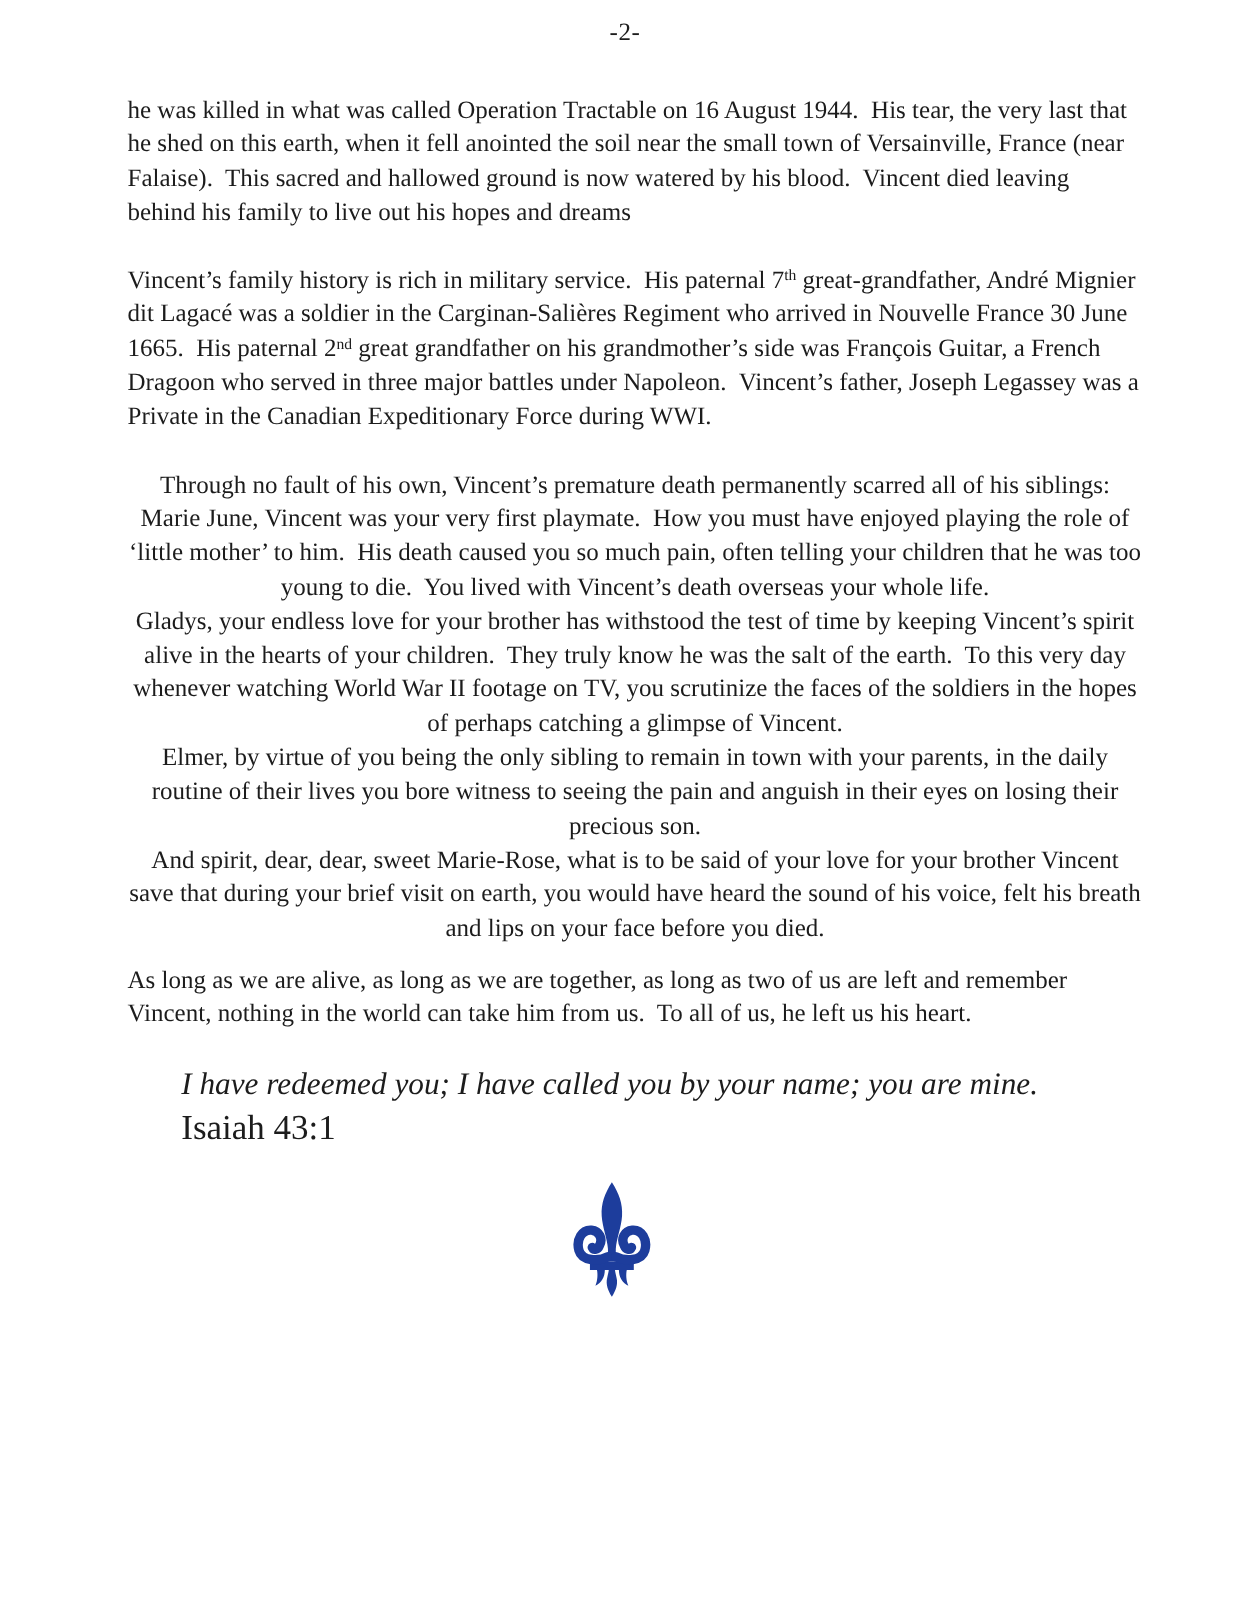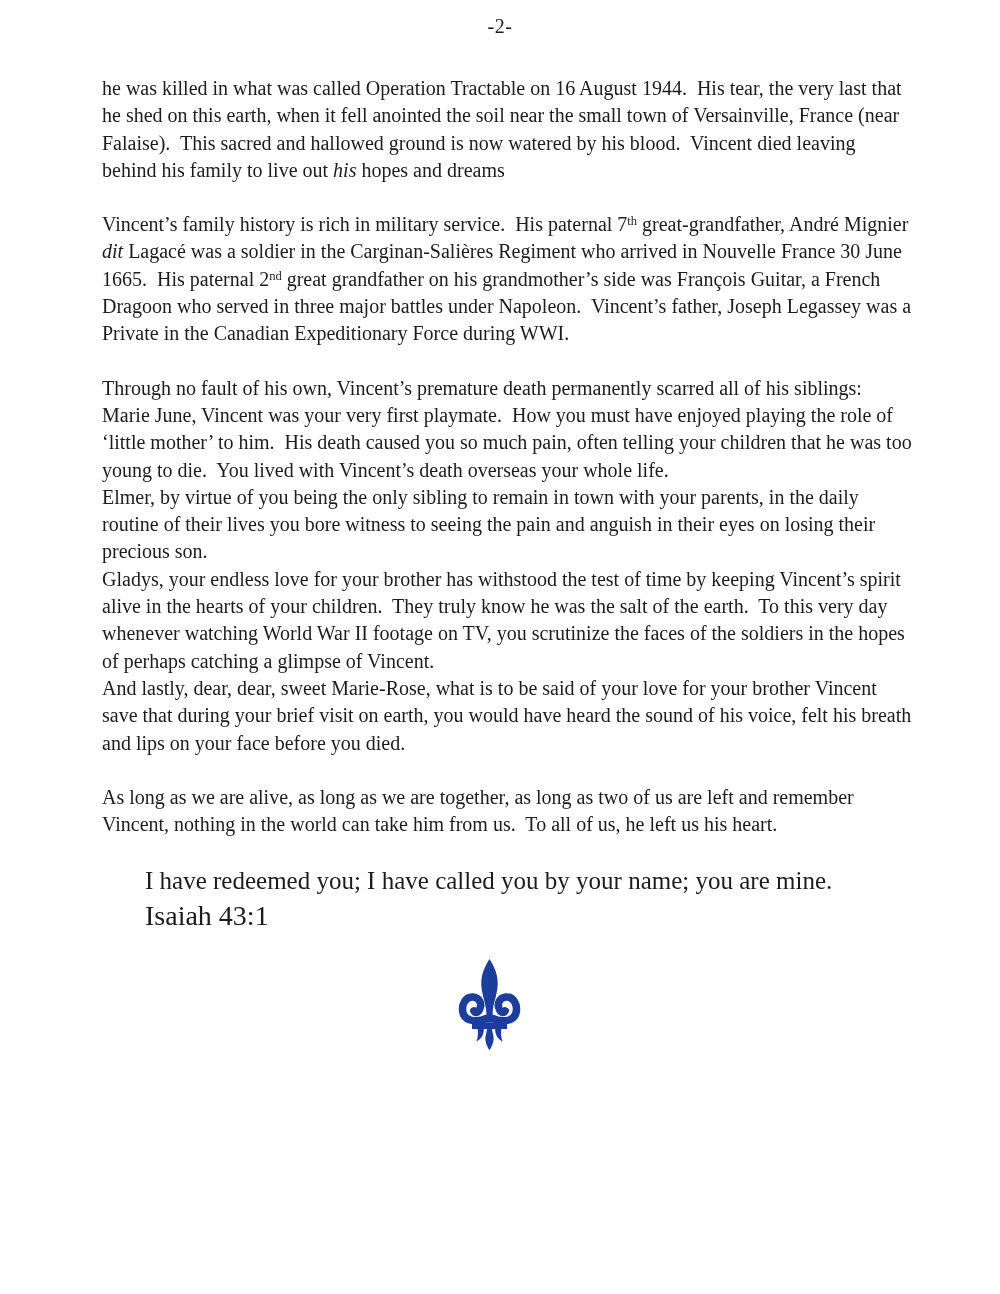--- a/index.html
+++ b/index.html
@@ -26,38 +26,39 @@
     width: 812px;
     font-size: 20px;
     line-height: 27.3px;
   }
   .content p {
     margin: 0 0 27px 0;
     white-space: pre-wrap;
   }
   .content p.tight {
     margin: 0;
+    text-align: center;
   }
   .content p.after-block {
-    margin-top: 27px;
+    margin-top: 14px;
   }
   .emph {
-    font-style: italic;
   }
   .sup {
     font-size: 12.5px;
     vertical-align: 6px;
     line-height: 0;
     text-align: center;
   }
   .quote-block {
     margin-top: 27px;
     padding-left: 43px;
   }
   .quote-text {
+    font-style: italic;
     font-size: 25px;
     line-height: 31px;
     white-space: pre-wrap;
   }
   .quote-attribution {
     margin-top: 6px;
     font-size: 28px;
     line-height: 27px;
   }
   .emblem-wrap {
@@ -76,23 +77,23 @@
 <div class="page-number">-2-</div>
 
 <div class="content">
 
   <p><span>he was killed in what was called Operation Tractable on 16 August 1944.  His tear, the very last that he shed on this earth, when it fell anointed the soil near the small town of Versainville, France (near Falaise).  This sacred and hallowed ground is now watered by his blood.  Vincent died leaving behind his family to live out </span><span class="emph">his</span><span> hopes and dreams</span></p>
 
   <p><span>Vincent’s family history is rich in military service.  His paternal 7</span><span class="sup">th</span><span> great-grandfather, André Mignier </span><span class="emph">dit</span><span> Lagacé was a soldier in the Carginan-Salières Regiment who arrived in Nouvelle France 30 June 1665.  His paternal 2</span><span class="sup">nd</span><span> great grandfather on his grandmother’s side was François Guitar, a French Dragoon who served in three major battles under Napoleon.  Vincent’s father, Joseph Legassey was a Private in the Canadian Expeditionary Force during WWI.</span></p>
 
   <p class="tight">Through no fault of his own, Vincent’s premature death permanently scarred all of his siblings:</p>
   <p class="tight">Marie June, Vincent was your very first playmate.  How you must have enjoyed playing the role of ‘little mother’ to him.  His death caused you so much pain, often telling your children that he was too young to die.  You lived with Vincent’s death overseas your whole life.</p>
+  <p class="tight">Gladys, your endless love for your brother has withstood the test of time by keeping Vincent’s spirit alive in the hearts of your children.  They truly know he was the salt of the earth.  To this very day whenever watching World War II footage on TV, you scrutinize the faces of the soldiers in the hopes of perhaps catching a glimpse of Vincent.</p>
   <p class="tight">Elmer, by virtue of you being the only sibling to remain in town with your parents, in the daily routine of their lives you bore witness to seeing the pain and anguish in their eyes on losing their precious son.</p>
-  <p class="tight">Gladys, your endless love for your brother has withstood the test of time by keeping Vincent’s spirit alive in the hearts of your children.  They truly know he was the salt of the earth.  To this very day whenever watching World War II footage on TV, you scrutinize the faces of the soldiers in the hopes of perhaps catching a glimpse of Vincent.</p>
-  <p class="tight">And lastly, dear, dear, sweet Marie-Rose, what is to be said of your love for your brother Vincent save that during your brief visit on earth, you would have heard the sound of his voice, felt his breath and lips on your face before you died.</p>
+  <p class="tight">And spirit, dear, dear, sweet Marie-Rose, what is to be said of your love for your brother Vincent save that during your brief visit on earth, you would have heard the sound of his voice, felt his breath and lips on your face before you died.</p>
 
   <p class="after-block">As long as we are alive, as long as we are together, as long as two of us are left and remember Vincent, nothing in the world can take him from us.  To all of us, he left us his heart.</p>
 
   <div class="quote-block">
     <div class="quote-text">I have redeemed you; I have called you by your name; you are mine.</div>
     <div class="quote-attribution">Isaiah 43:1</div>
   </div>
 
 </div>
 

